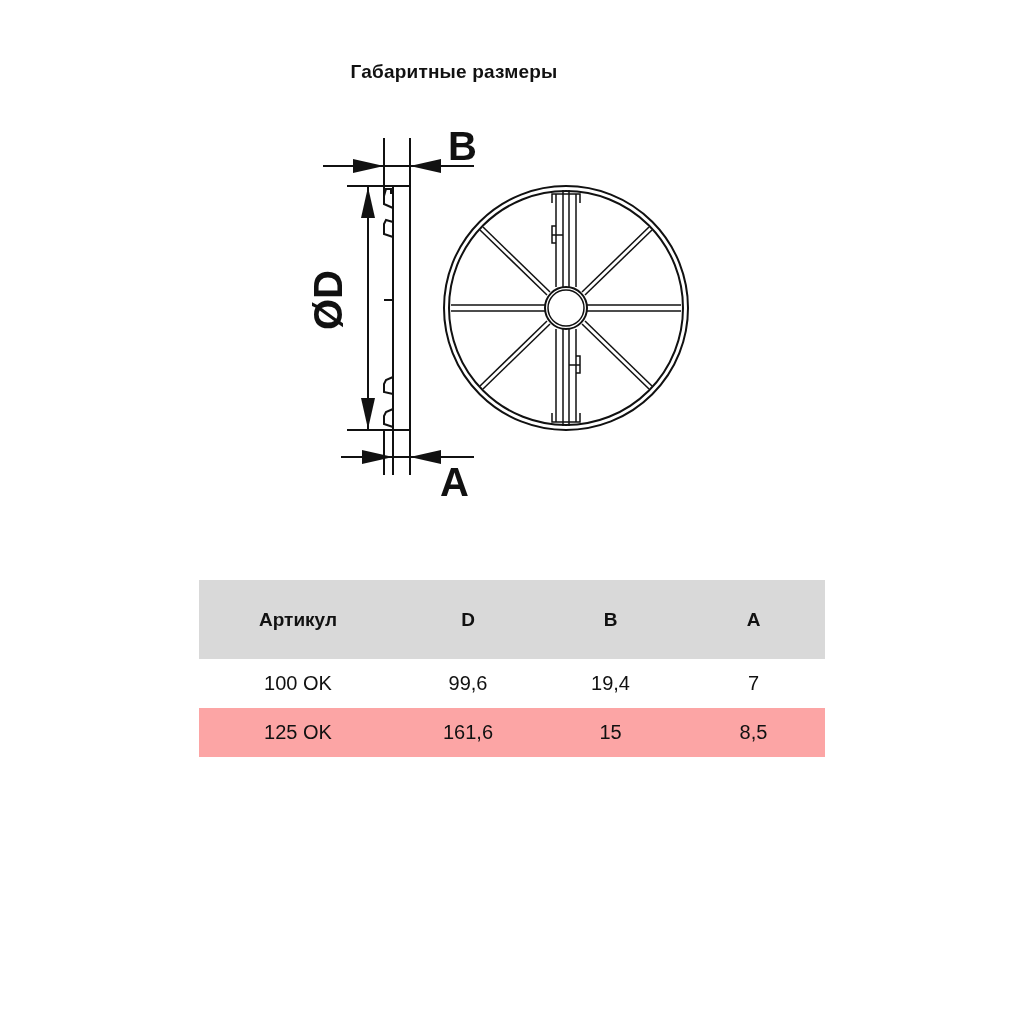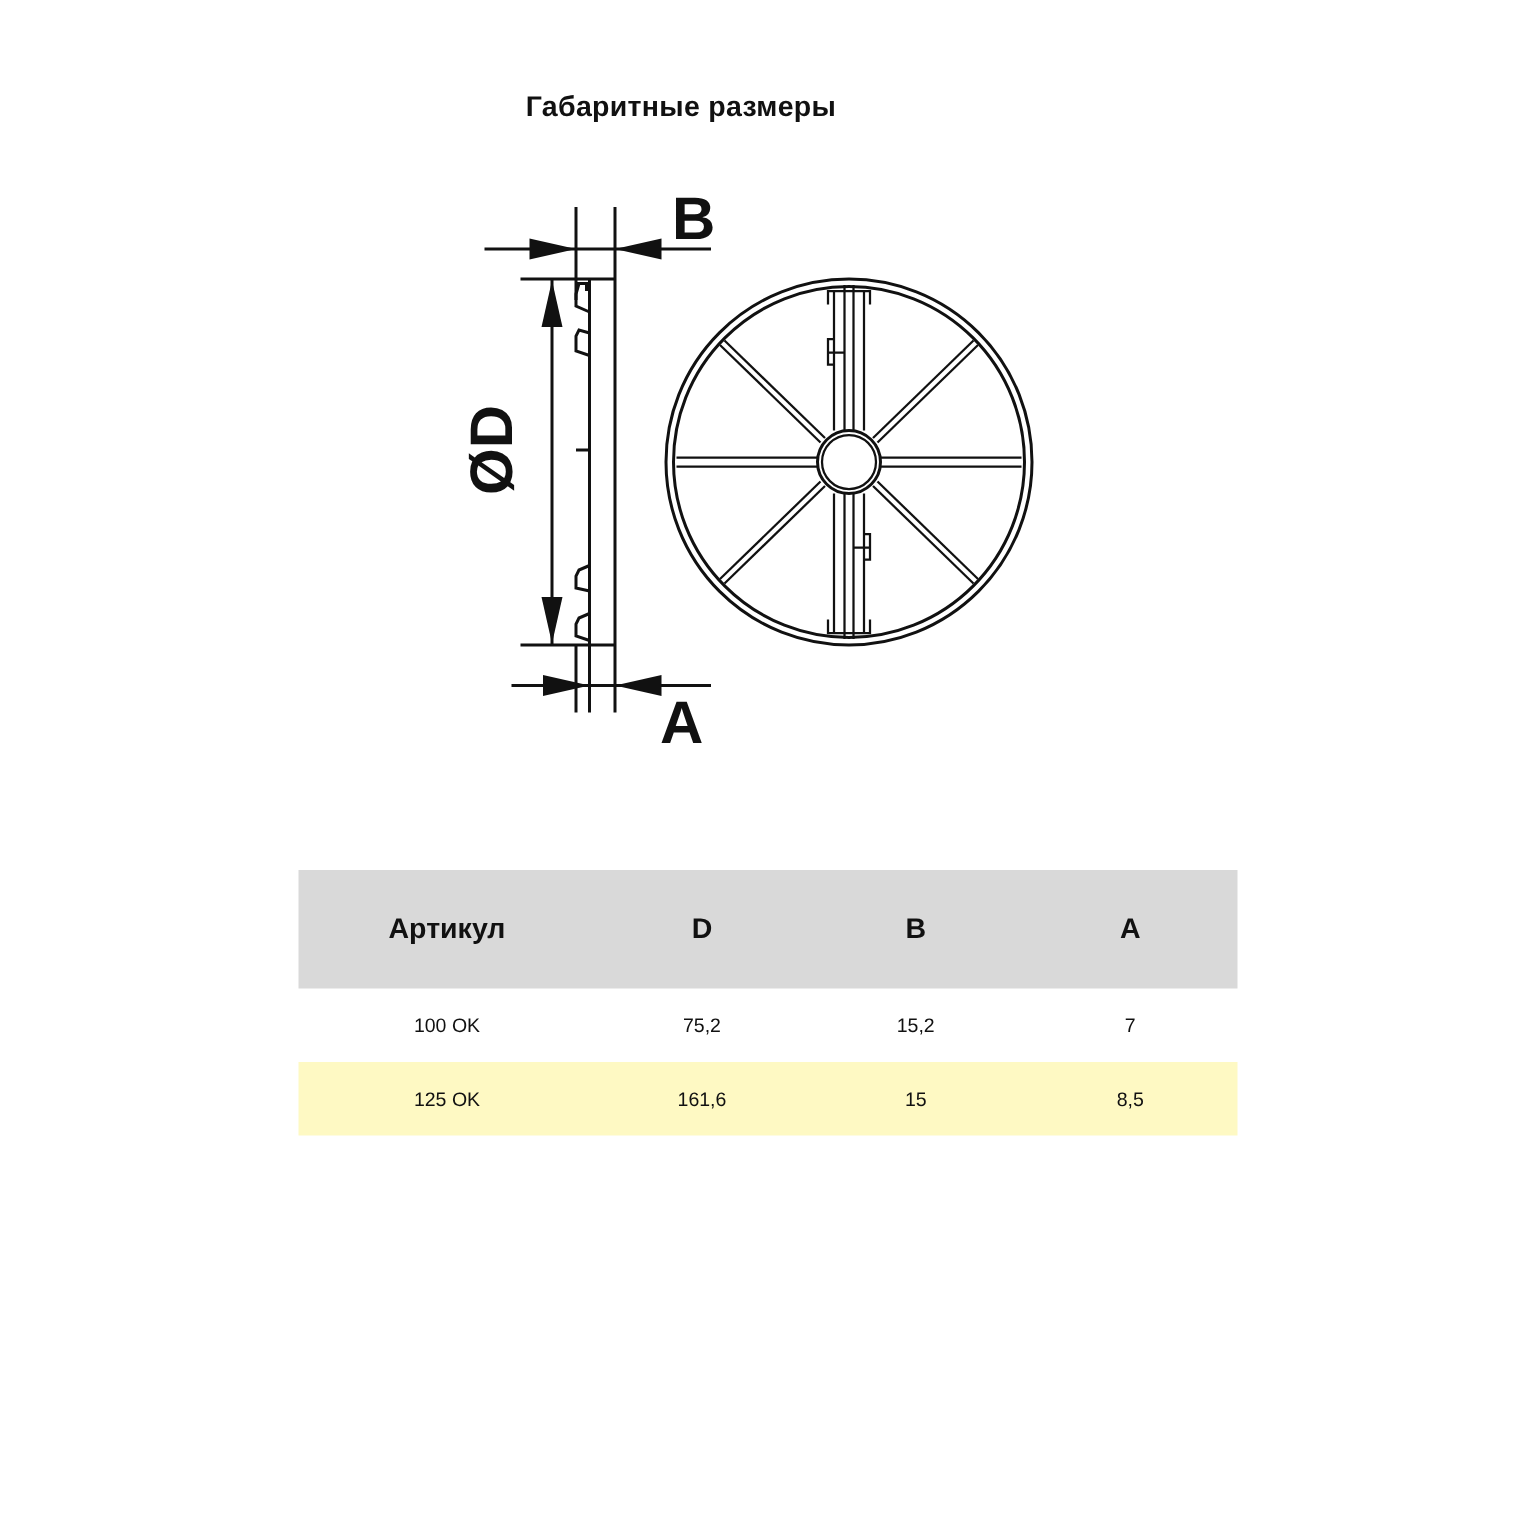--- a/index.html
+++ b/index.html
@@ -8,22 +8,22 @@
     .title { position: absolute; top: 61px; left: 0; width: 908px; text-align: center;
              font-size: 19px; font-weight: bold; letter-spacing: 0.2px; }
     .drawing { position: absolute; left: 0; top: 0; width: 1024px; height: 520px; }
     .dim-label { position: absolute; font-weight: bold; font-size: 40px; line-height: 1; }
     .lbl-b { left: 448px; top: 126px; }
     .lbl-a { left: 440px; top: 462px; }
     .lbl-d { left: 308px; top: 330px; transform: rotate(-90deg); transform-origin: left top; font-size: 40px; }
     .table { position: absolute; left: 199px; top: 580px; width: 626px; }
     .row { display: flex; align-items: center; }
     .row.header { height: 79px; background: #d9d9d9; font-weight: bold; font-size: 19px; }
-    .row.body { height: 49px; font-size: 13px; }
-    .row.shaded { background: #fef9c3; }
+    .row.body { height: 49px; font-size: 20px; }
+    .row.shaded { background: #fca5a5; }
     .cell { text-align: center; }
     .c0 { width: 175px; padding-left: 0; text-align: center; }
     .c1 { width: 190px; }
     .c2 { width: 95px; }
     .c3 { width: 166px; }
     .row.header .c0 { width: 198px; text-align: center; }
     .row.header .c1 { width: 142px; }
     .row.header .c2 { width: 143px; }
     .row.header .c3 { width: 143px; }
     .row.body .c0 { width: 198px; text-align: center; }
@@ -124,22 +124,22 @@
 
 <div class="table">
   <div class="row header">
     <div class="cell c0">Артикул</div>
     <div class="cell c1">D</div>
     <div class="cell c2">B</div>
     <div class="cell c3">A</div>
   </div>
   <div class="row body">
     <div class="cell c0">100 OK</div>
-    <div class="cell c1">75,2</div>
-    <div class="cell c2">15,2</div>
+    <div class="cell c1">99,6</div>
+    <div class="cell c2">19,4</div>
     <div class="cell c3">7</div>
   </div>
   <div class="row body shaded">
     <div class="cell c0">125 OK</div>
     <div class="cell c1">161,6</div>
     <div class="cell c2">15</div>
     <div class="cell c3">8,5</div>
   </div>
 </div>
 

